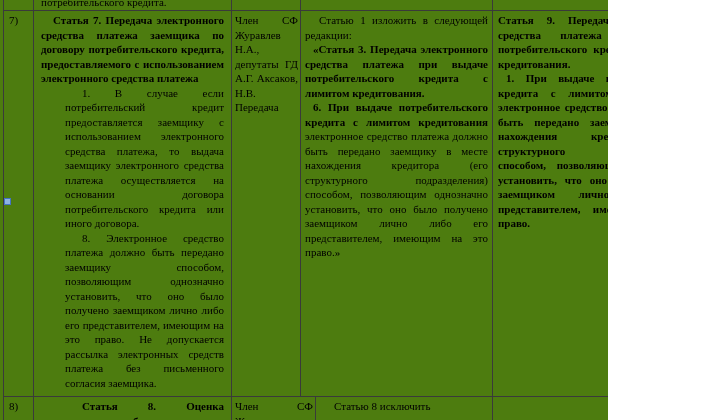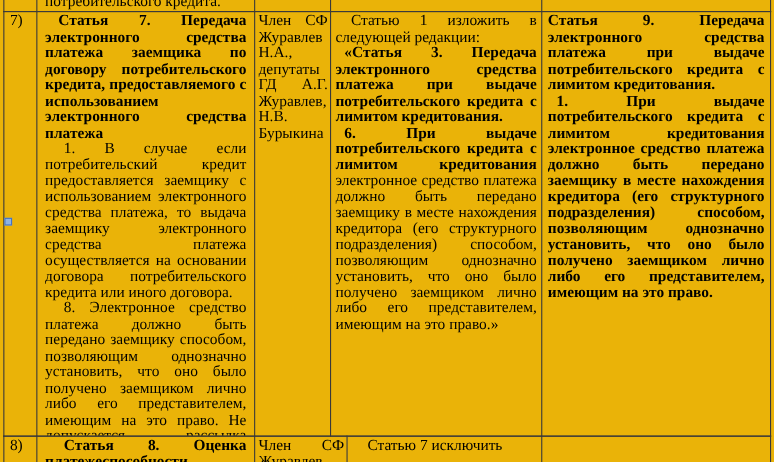--- a/index.html
+++ b/index.html
@@ -1,25 +1,25 @@
 <!DOCTYPE html>
 <html><head>
 <meta charset="utf-8">
 <style>
   * { box-sizing: border-box; margin: 0; padding: 0; }
   html, body { background: #ffffff; }
   .doc {
     position: relative;
-    width: 704px;
+    width: 608px;
     height: 420px;
     overflow: hidden;
-    background: #eab308;
+    background: #4d7c0f;
     color: #000000;
     font-family: "Liberation Serif", "DejaVu Serif", serif;
-    font-size: 14px;
+    font-size: 11px;
     line-height: 14.5px;
   }
   table.t {
     border-collapse: collapse;
     table-layout: fixed;
     width: 697px;
     margin-left: 3px;
   }
   table.t1 { margin-top: -8px; }
   table.t2 { margin-top: -1px; }
@@ -31,21 +31,21 @@
   td.c1 { padding: 2px 2px 0 5px; }
   td.c2 { padding: 2px 7px 0 7px; }
   td.c3 { padding: 2px 2px 0 3px; }
   td.c4 { padding: 2px 4px 0 4px; }
   td.c5 { padding: 2px 5px 0 5px; }
   p { text-align: justify; }
   .b { font-weight: 700; font-family: Liberation Serif, serif; }
   .ind8  { text-indent: 8px; }
   .ind12 { text-indent: 12px; }
   .ind14 { text-indent: 14px; }
-  .ind17 { text-indent: 17px; }
+  .ind17 { text-indent: 17px; margin-left: 24px; }
   .clip { height: 15px; overflow: hidden; position: relative; }
   .clip p { position: absolute; bottom: 1px; left: 0; right: 0; text-align: left; }
   .h7 { height: 383px; overflow: hidden; }
   .h8 { height: 40px; overflow: hidden; }
   .num { text-align: left; }
   .marker {
     position: absolute;
     left: 4px;
     top: 198px;
     width: 7px;
@@ -107,21 +107,21 @@
       </td>
       <td class="c2">
         <div class="h7">
           <p class="b ind12">Статья 7. Передача электронного средства платежа заемщика по договору потребительского кредита, предоставляемого с использованием электронного средства платежа</p>
           <p class="ind17">1. В случае если потребительский кредит предоставляется заемщику с использованием электронного средства платежа, то выдача заемщику электронного средства платежа осуществляется на основании договора потребительского кредита или иного договора.</p>
           <p class="ind17">8. Электронное средство платежа должно быть передано заемщику способом, позволяющим однозначно установить, что оно было получено заемщиком лично либо его представителем, имеющим на это право. Не допускается рассылка электронных средств платежа без письменного согласия заемщика.</p>
         </div>
       </td>
       <td class="c3">
         <div class="h7">
-              <p>Член СФ Журавлев Н.А., депутаты ГД А.Г. Журавлев, Н.В. Бурыкина</p>
+              <p>Член СФ Журавлев Н.А., депутаты ГД А.Г. Аксаков, Н.В. Передача</p>
             </div>
       </td>
       <td class="c4">
         <div class="h7">
           <p class="ind14">Статью 1 изложить в следующей редакции:</p>
           <p class="b ind8">«Статья 3. Передача электронного средства платежа при выдаче потребительского кредита с лимитом кредитования.</p>
           <p class="ind8"><span class="b">6. При выдаче потребительского кредита с лимитом кредитования</span><span> электронное средство платежа должно быть передано заемщику в месте нахождения кредитора (его структурного подразделения) способом, позволяющим однозначно установить, что оно было получено заемщиком лично либо его представителем, имеющим на это право.»</span></p>
         </div>
       </td>
       <td class="c5">
@@ -154,21 +154,21 @@
               <p class="b ind17">Статья 8. Оценка платежеспособности заемщика</p>
             </div>
       </td>
       <td class="c3">
         <div class="h8">
               <p>Член СФ Журавлев</p>
             </div>
       </td>
       <td class="c4">
         <div class="h8">
-              <p class="ind14">Статью 7 исключить</p>
+              <p class="ind14">Статью 8 исключить</p>
             </div>
       </td>
       <td class="c5">
         <div class="h8"></div>
       </td>
     </tr>
   </tbody>
     </table>
 
   <div class="marker"></div>

